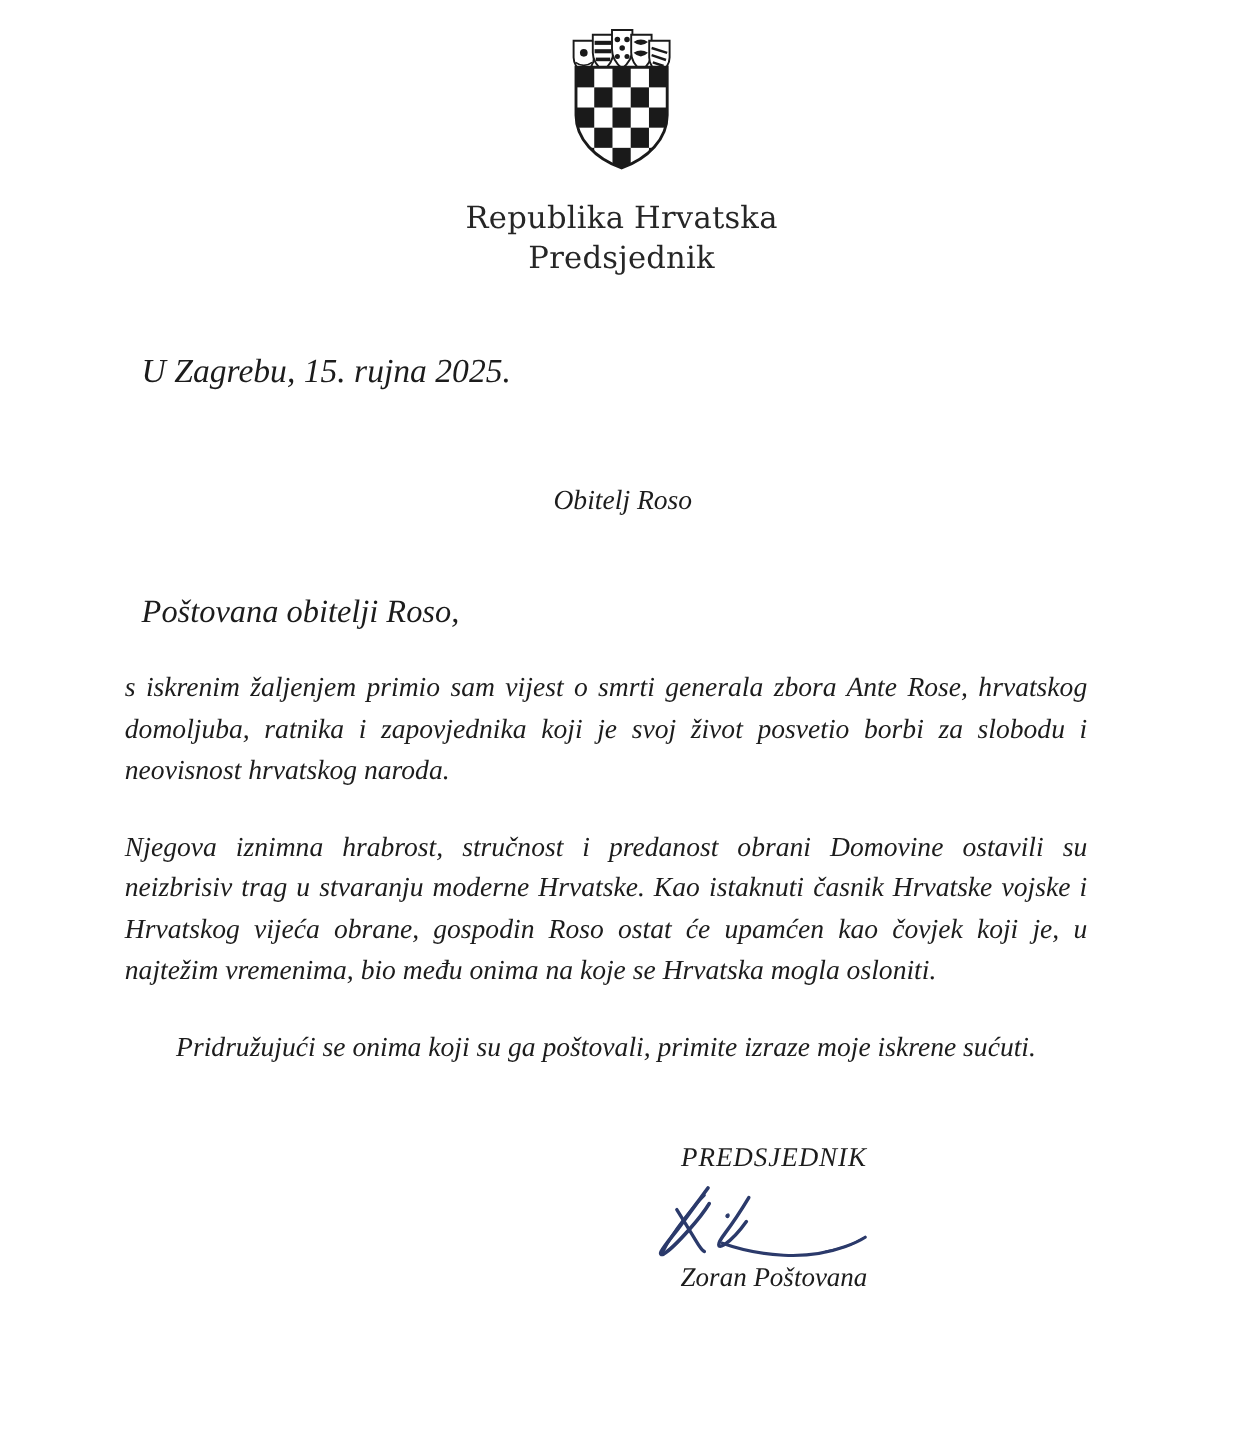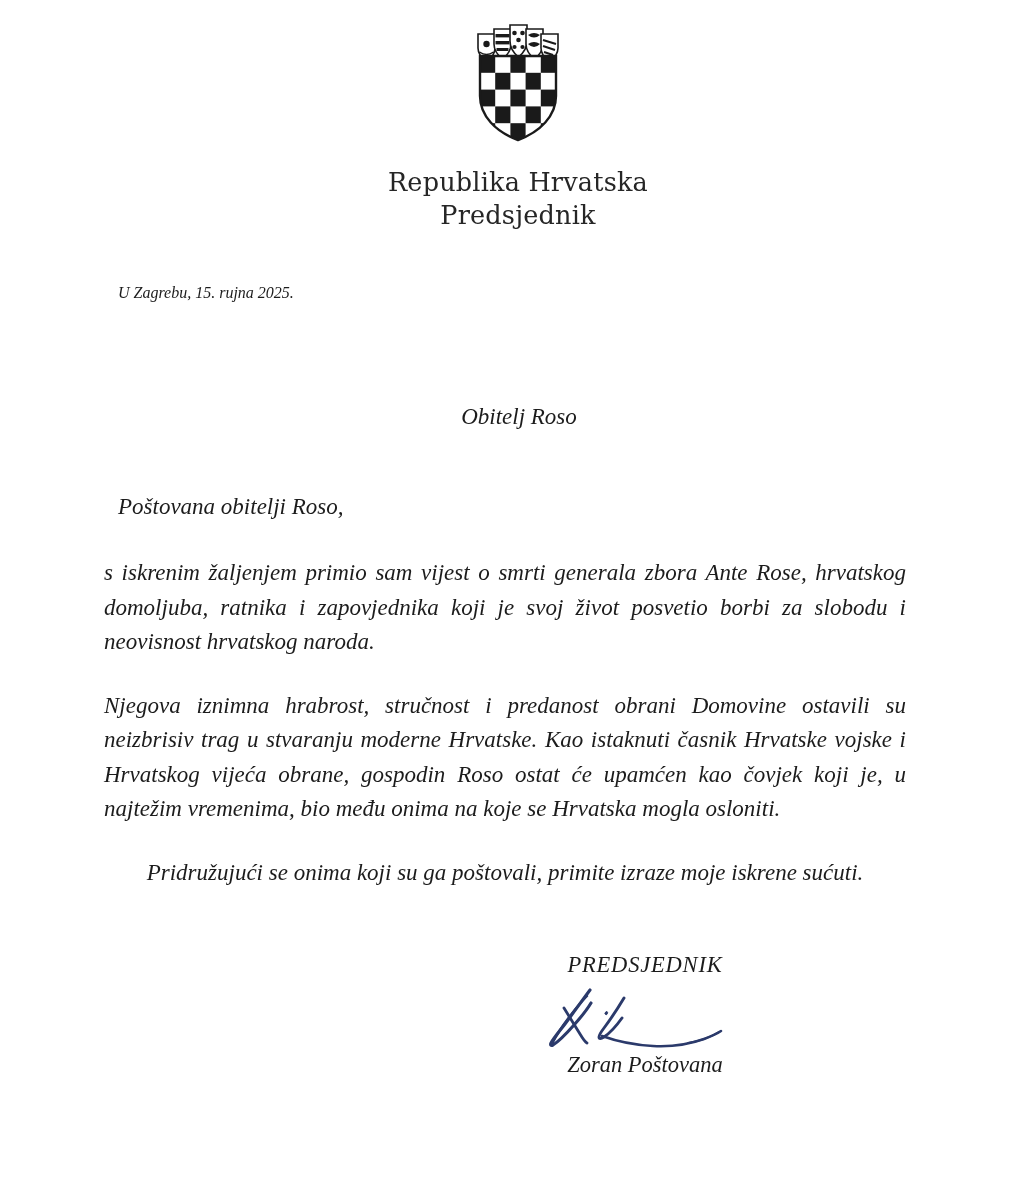--- a/index.html
+++ b/index.html
@@ -51,44 +51,44 @@
   .institution-line2 {
     font-family: "DejaVu Serif", "Liberation Serif", serif;
     font-size: 25.5px;
     letter-spacing: 0.2px;
     color: #262626;
   }
 
   
   .dateline {
     position: absolute;
-    top: 284px;
+    top: 294px;
     left: 118px;
     font-style: italic;
-    font-size: 16px;
+    font-size: 28px;
     color: #1c1c1c;
   }
 
   .addressee {
     position: absolute;
     top: 404px;
     left: 118px;
     width: 802px;
     text-align: center;
     font-style: italic;
     font-size: 23px;
     color: #1c1c1c;
   }
 
   .salutation {
     position: absolute;
     top: 494px;
     left: 118px;
     font-style: italic;
-    font-size: 23px;
+    font-size: 27px;
     color: #1c1c1c;
   }
 
   .letter-body {
     position: absolute;
     top: 556px;
     left: 104px;
     width: 802px;
   }
 

